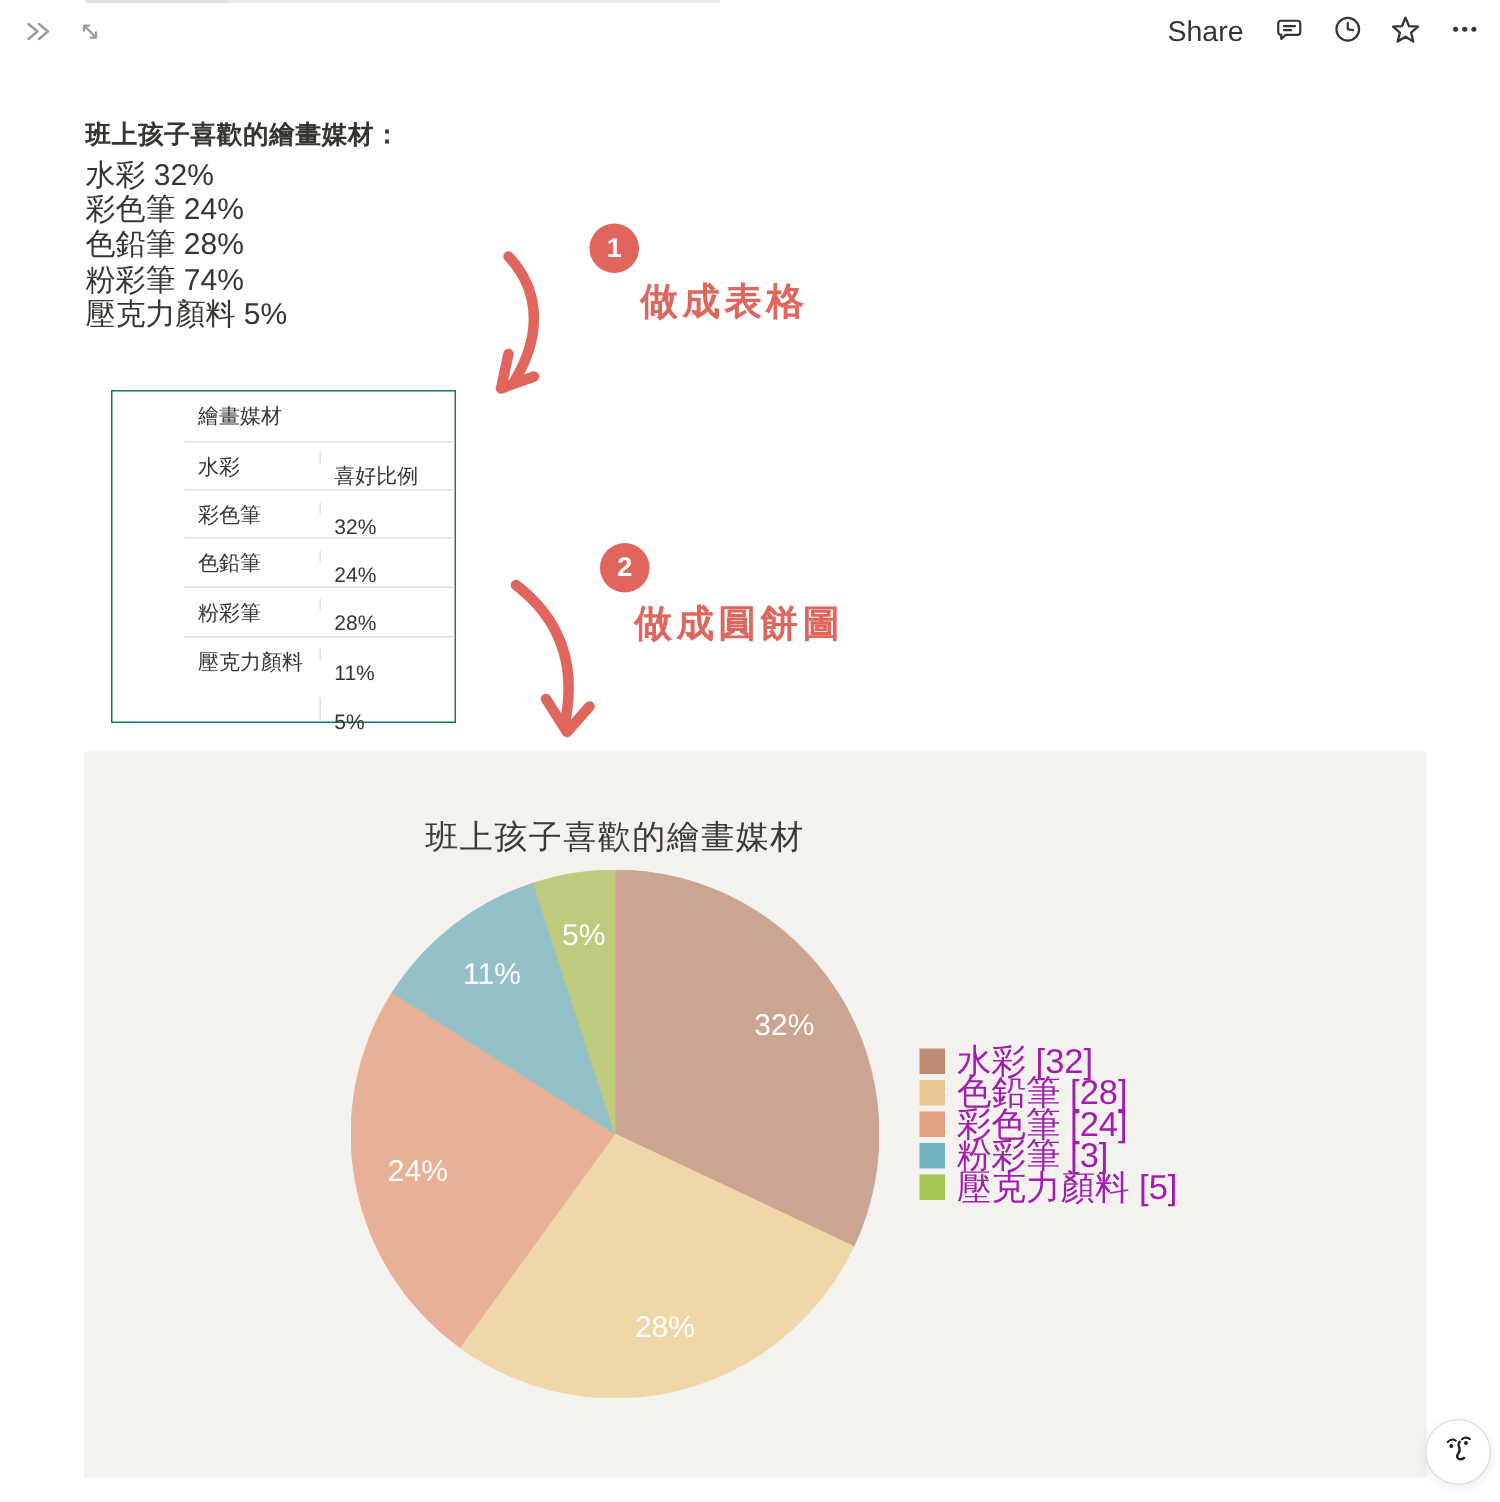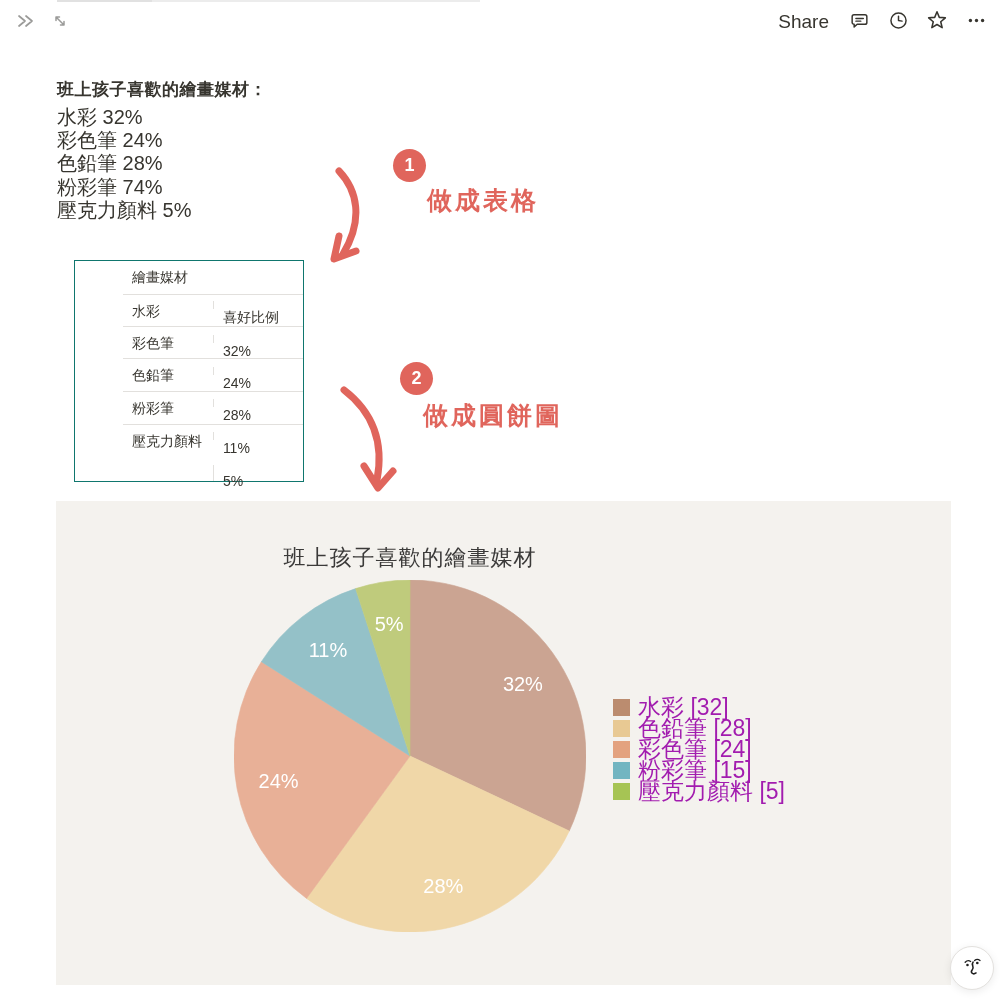--- a/index.html
+++ b/index.html
@@ -186,21 +186,21 @@
         <div class="legend-item">
           <span class="legend-swatch" style="background: rgb(232, 201, 147);"></span>
           <span class="legend-text">色鉛筆 [28]</span>
         </div>
         <div class="legend-item">
           <span class="legend-swatch" style="background: rgb(227, 162, 127);"></span>
           <span class="legend-text">彩色筆 [24]</span>
         </div>
         <div class="legend-item">
           <span class="legend-swatch" style="background: rgb(114, 181, 193);"></span>
-          <span class="legend-text">粉彩筆 [15]</span>
+          <span class="legend-text">粉彩筆 [3]</span>
         </div>
         <div class="legend-item">
           <span class="legend-swatch" style="background: rgb(166, 196, 84);"></span>
           <span class="legend-text">壓克力顏料 [5]</span>
         </div>
       </div>
   </div>
 
   <div class="abs ai-button">
     <span>

